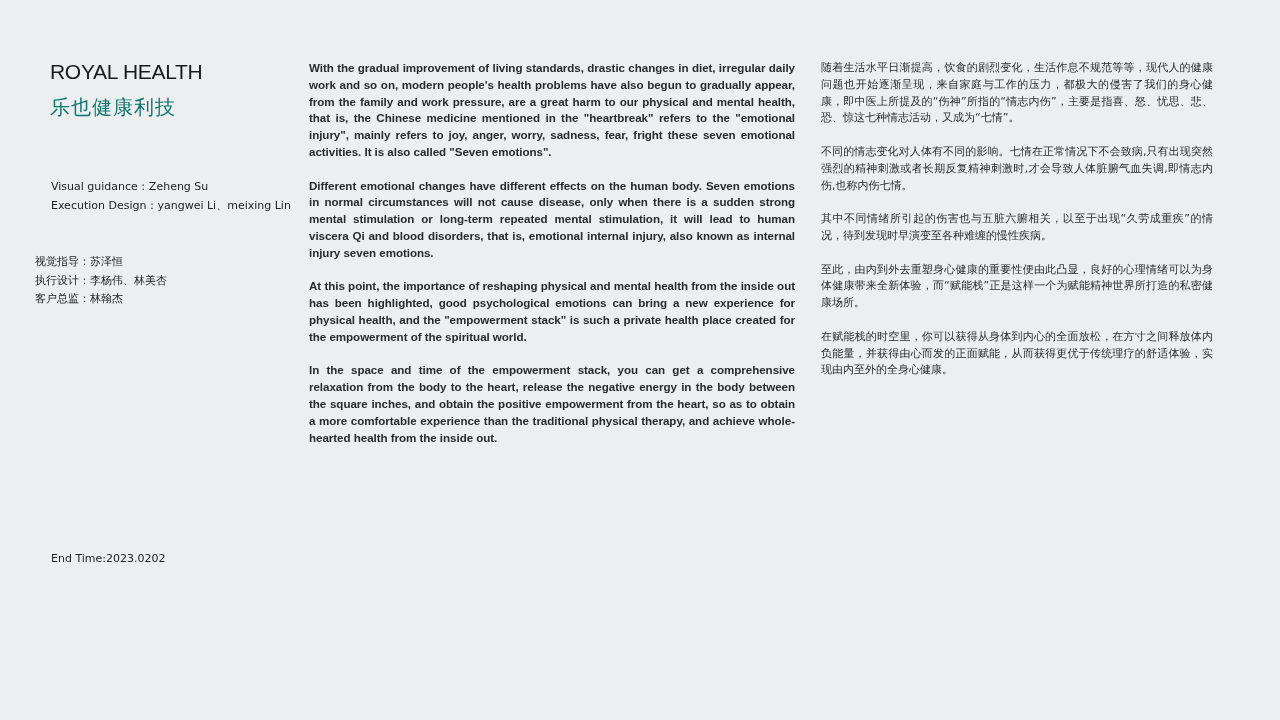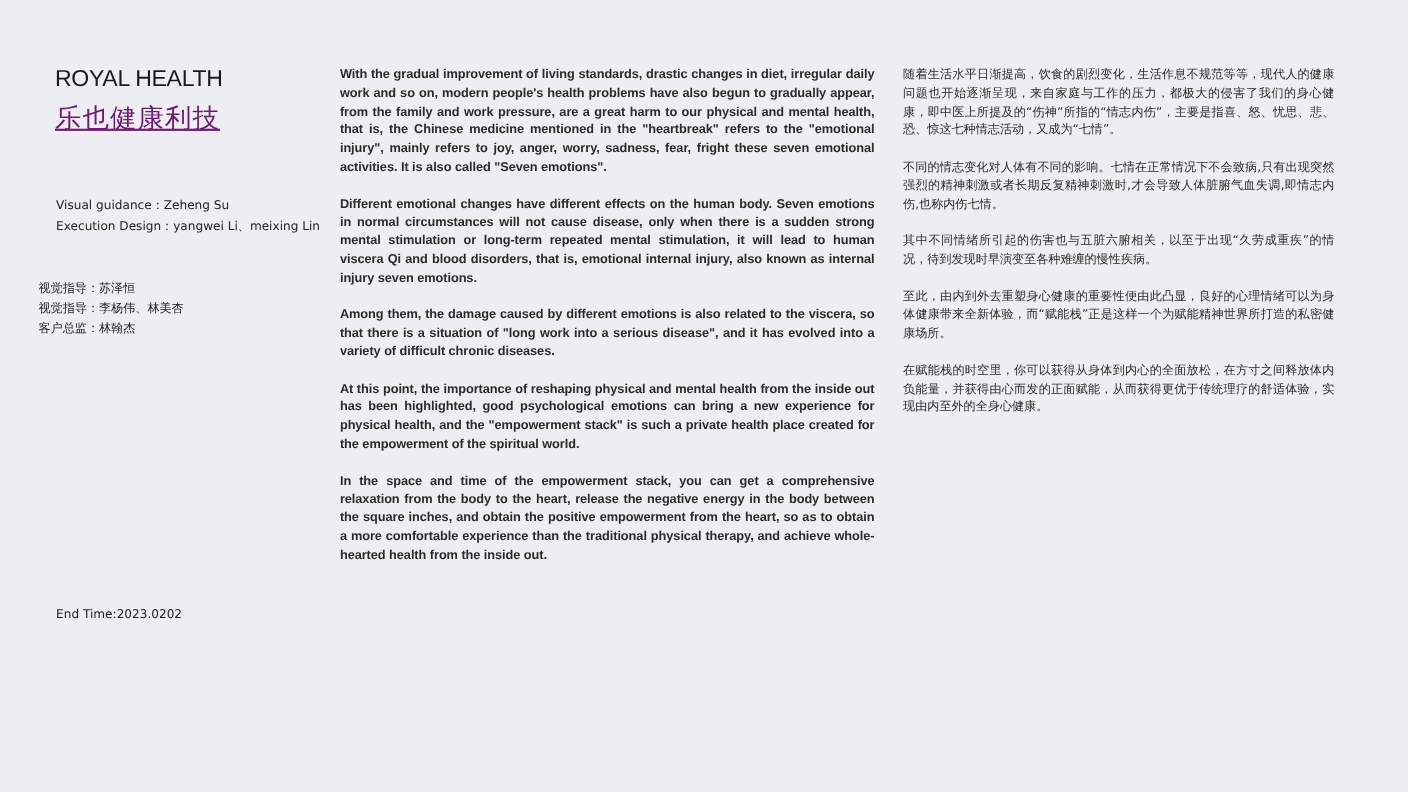--- a/index.html
+++ b/index.html
@@ -10,21 +10,21 @@
       font-family: "DejaVu Sans", "Liberation Sans", sans-serif;
     }
     .page { position: relative; width: 1280px; height: 532px; }
 
     .brand { position: absolute; left: 50px; top: 60px; }
     .brand-en {
       font-family: "Liberation Sans", sans-serif;
       font-size: 21px; letter-spacing: -0.3px; color: #1a1a1a; line-height: 24px;
     }
     .brand-cn {
-      font-size: 24px; color: #701a75; margin-top: 8px; line-height: 30px; letter-spacing: 1px; text-decoration: underline;
+      font-size: 20px; color: #0f766e; margin-top: 8px; line-height: 30px; letter-spacing: 1px;
     }
 
     .credits-en { position: absolute; left: 51px; top: 178px; }
     .credits-cn { position: absolute; left: 35px; top: 253px; }
     .credit-line {
       font-size: 11px; line-height: 18.5px; color: #222; white-space: nowrap;
     }
 
     .end-time { position: absolute; left: 51px; top: 552px; font-size: 11px; color: #222; }
 
@@ -57,30 +57,29 @@
     <div class="brand-cn">乐也健康利技</div>
   </div>
 
   <div class="credits-en">
     <div class="credit-line">Visual guidance：Zeheng Su</div>
     <div class="credit-line">Execution Design：yangwei Li、meixing Lin</div>
   </div>
 
   <div class="credits-cn">
     <div class="credit-line">视觉指导：苏泽恒</div>
-    <div class="credit-line">视觉指导：李杨伟、林美杏</div>
+    <div class="credit-line">执行设计：李杨伟、林美杏</div>
     <div class="credit-line">客户总监：林翰杰</div>
   </div>
 
   <div class="end-time">End Time:2023.0202</div>
 
   <div class="col-en">
     <p>With the gradual improvement of living standards, drastic changes in diet, irregular daily work and so on, modern people's health problems have also begun to gradually appear, from the family and work pressure, are a great harm to our physical and mental health, that is, the Chinese medicine mentioned in the "heartbreak" refers to the "emotional injury", mainly refers to joy, anger, worry, sadness, fear, fright these seven emotional activities. It is also called "Seven emotions".</p>
     <p>Different emotional changes have different effects on the human body. Seven emotions in normal circumstances will not cause disease, only when there is a sudden strong mental stimulation or long-term repeated mental stimulation, it will lead to human viscera Qi and blood disorders, that is, emotional internal injury, also known as internal injury seven emotions.</p>
-    <p>Among them, the damage caused by different emotions is also related to the viscera, so that there is a situation of "long work into a serious disease", and it has evolved into a variety of difficult chronic diseases.</p>
     <p>At this point, the importance of reshaping physical and mental health from the inside out has been highlighted, good psychological emotions can bring a new experience for physical health, and the "empowerment stack" is such a private health place created for the empowerment of the spiritual world.</p>
     <p>In the space and time of the empowerment stack, you can get a comprehensive relaxation from the body to the heart, release the negative energy in the body between the square inches, and obtain the positive empowerment from the heart, so as to obtain a more comfortable experience than the traditional physical therapy, and achieve whole-hearted health from the inside out.</p>
   </div>
 
   <div class="col-cn">
     <p>随着生活水平日渐提高，饮食的剧烈变化，生活作息不规范等等，现代人的健康问题也开始逐渐呈现，来自家庭与工作的压力，都极大的侵害了我们的身心健康，即中医上所提及的“伤神”所指的“情志内伤”，主要是指喜、怒、忧思、悲、恐、惊这七种情志活动，又成为“七情”。</p>
     <p>不同的情志变化对人体有不同的影响。七情在正常情况下不会致病,只有出现突然强烈的精神刺激或者长期反复精神刺激时,才会导致人体脏腑气血失调,即情志内伤,也称内伤七情。</p>
     <p>其中不同情绪所引起的伤害也与五脏六腑相关，以至于出现“久劳成重疾”的情况，待到发现时早演变至各种难缠的慢性疾病。</p>
     <p>至此，由内到外去重塑身心健康的重要性便由此凸显，良好的心理情绪可以为身体健康带来全新体验，而“赋能栈”正是这样一个为赋能精神世界所打造的私密健康场所。</p>
     <p>在赋能栈的时空里，你可以获得从身体到内心的全面放松，在方寸之间释放体内负能量，并获得由心而发的正面赋能，从而获得更优于传统理疗的舒适体验，实现由内至外的全身心健康。</p>

